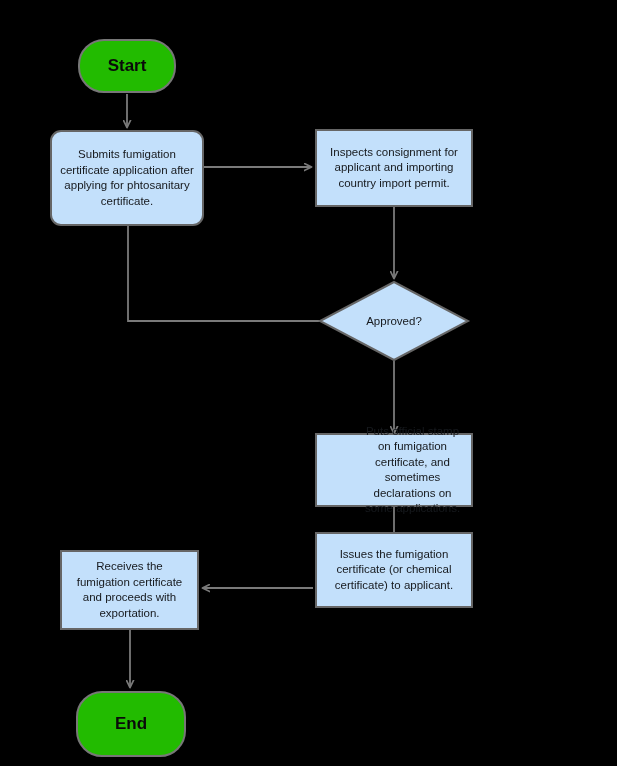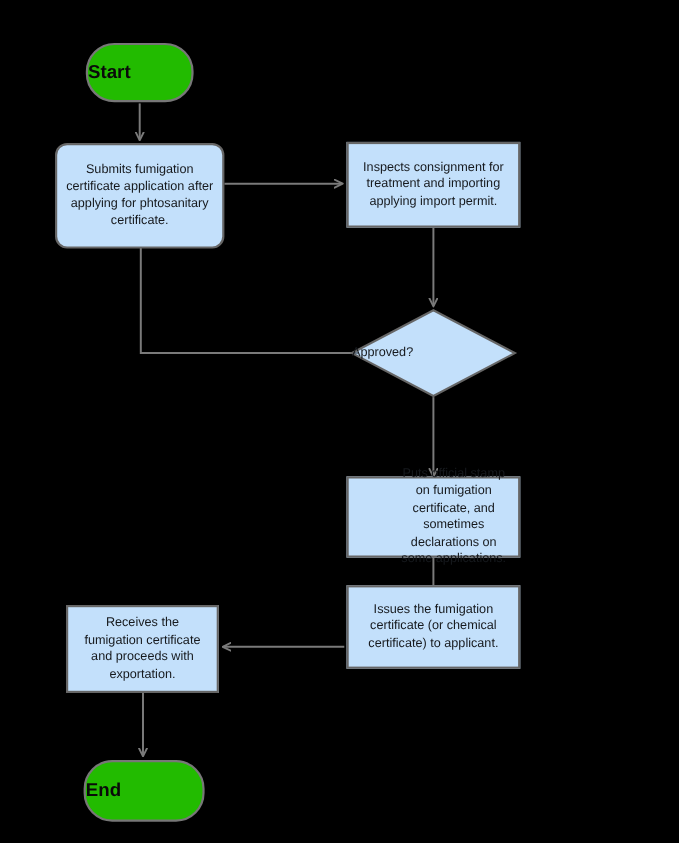--- a/index.html
+++ b/index.html
@@ -13,39 +13,40 @@
     height: 766px;
     background: #000000;
     overflow: hidden;
     font-family: "Liberation Sans", sans-serif;
   }
   .node {
     position: absolute;
     box-sizing: border-box;
     display: flex;
     align-items: center;
-    justify-content: flex-start;
+    justify-content: center;
     text-align: center;
   }
   .process {
     background: #c3e0fb;
     border: 2px solid #666666;
     color: #16191d;
     font-size: 11.5px;
     line-height: 15.5px;
     padding: 2px 7px;
   }
   .decision-wrap {
     position: absolute;
   }
   .decision-text {
     position: absolute;
     width: 100%;
     top: 50%;
     transform: translateY(-50%);
+    text-align: center;
     color: #16191d;
     font-size: 11.5px;
     line-height: 15px;
     pointer-events: none;
   }
   .terminator {
     background: #22bb00;
     border: 2px solid #777777;
     border-radius: 26px;
     color: #0a0a0a;
@@ -94,36 +95,36 @@
 
   <div class="node terminator" style="left:78px; top:39px; width:98px; height:54px;">
     <span>Start</span>
   </div>
 
   <div class="node process" style="left:50px; top:130px; width:154px; height:96px;border-radius:11px;">
     <span>Submits fumigation certificate application after applying for phtosanitary certificate.</span>
   </div>
 
   <div class="node process" style="left:315px; top:129px; width:158px; height:78px;">
-    <span>Inspects consignment for treatment and importing applying import permit.</span>
+    <span>Inspects consignment for applicant and importing country import permit.</span>
   </div>
 
   <div class="decision-wrap" style="left:320px; top:282px; width:148px; height:78px;">
     <div class="decision-text">Approved?</div>
   </div>
 
   <div class="node process" style="left:315px; top:433px; width:158px; height:74px;padding-left:44px;">
     <span>Puts official stamp on fumigation certificate, and sometimes declarations on some applications.</span>
   </div>
 
   <div class="node process" style="left:315px; top:532px; width:158px; height:76px;">
     <span>Issues the fumigation certificate (or chemical certificate) to applicant.</span>
   </div>
 
   <div class="node process" style="left:60px; top:550px; width:139px; height:80px;">
     <span>Receives the fumigation certificate and proceeds with exportation.</span>
   </div>
 
-  <div class="node terminator" style="left:76px; top:691px; width:110px; height:56px;">
+  <div class="node terminator" style="left:76px; top:691px; width:110px; height:66px;">
     <span>End</span>
   </div>
 
 </div>
 
 </body></html>

